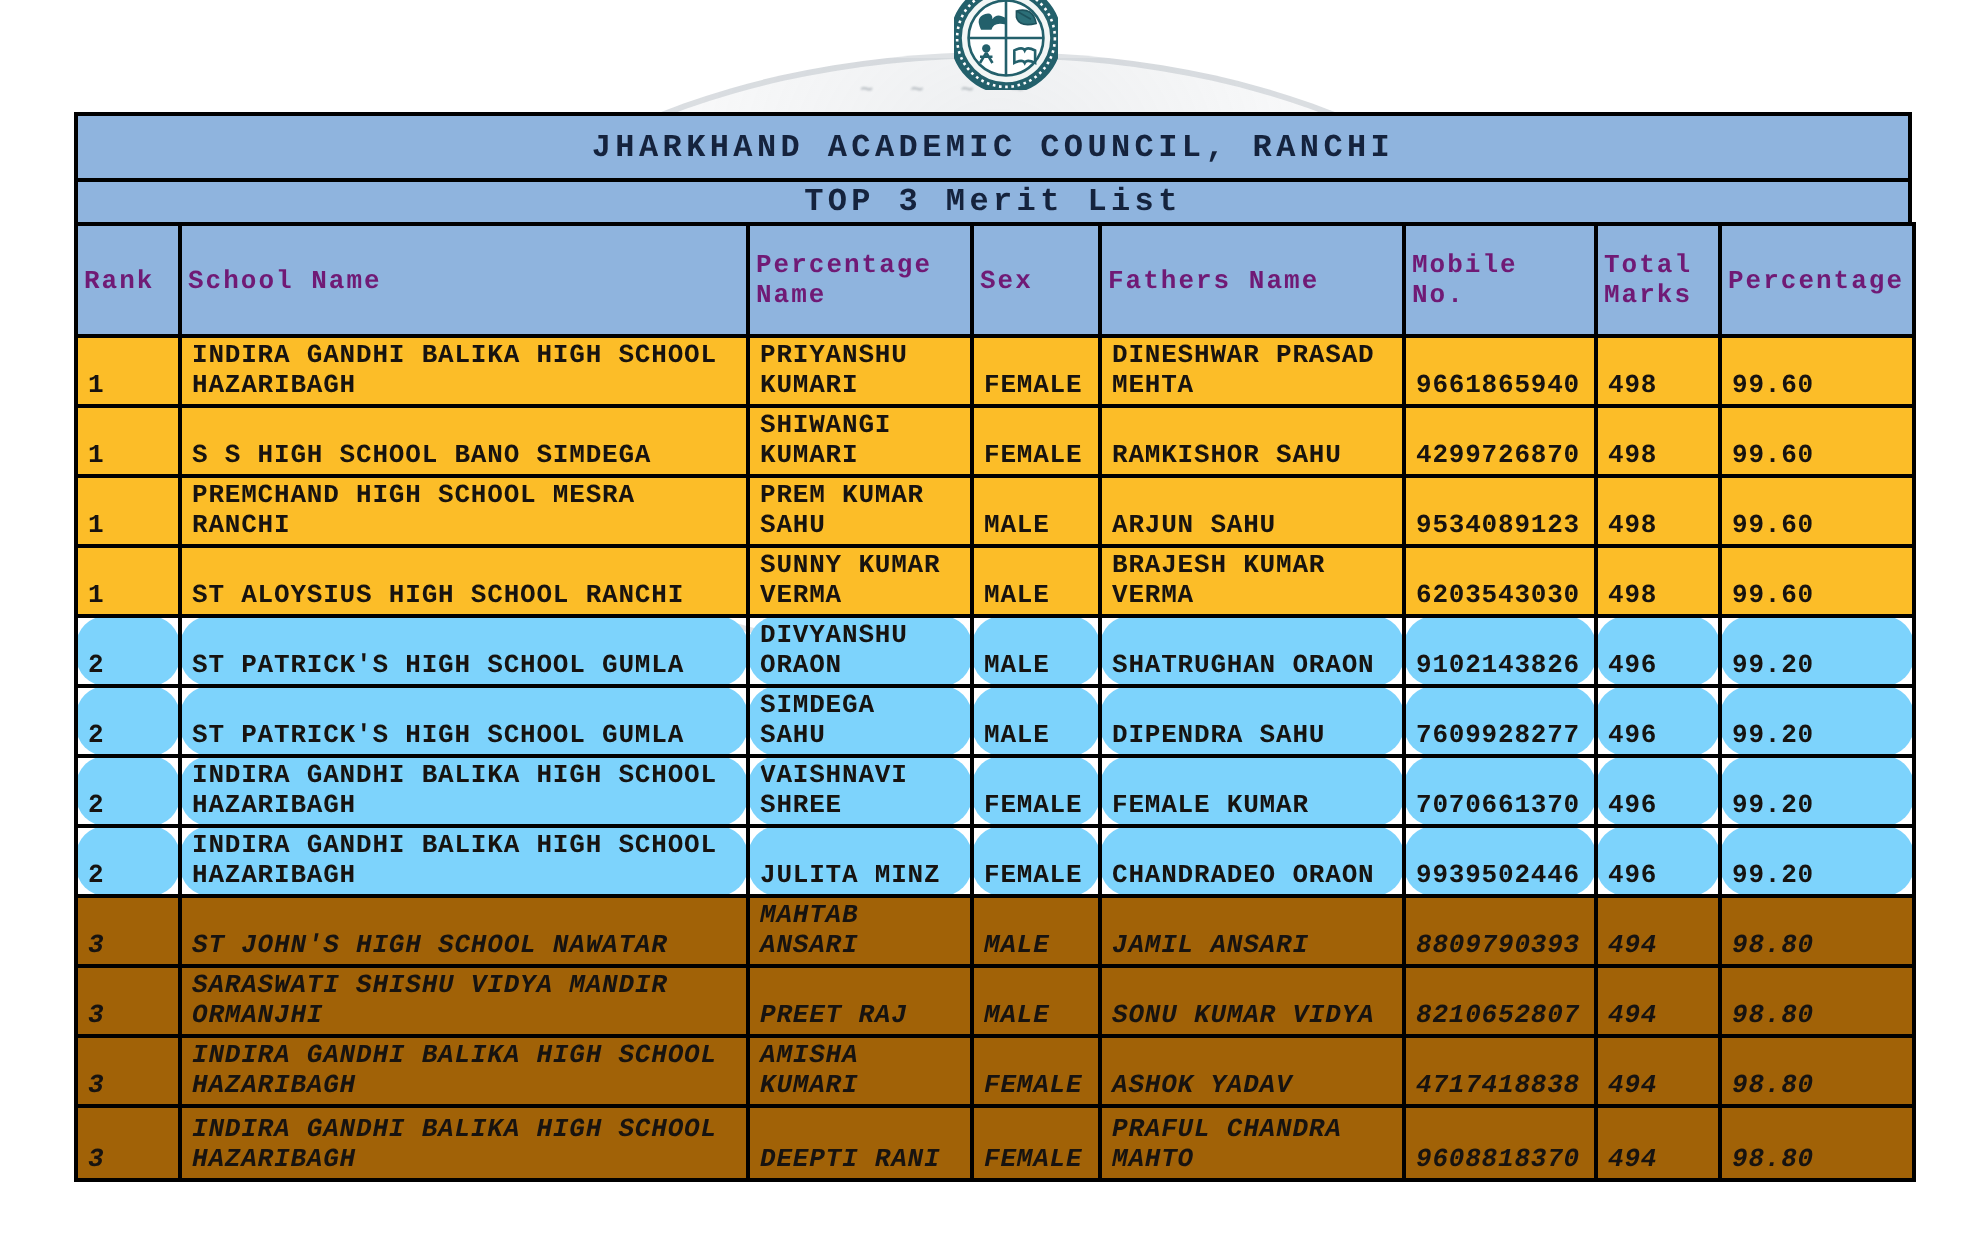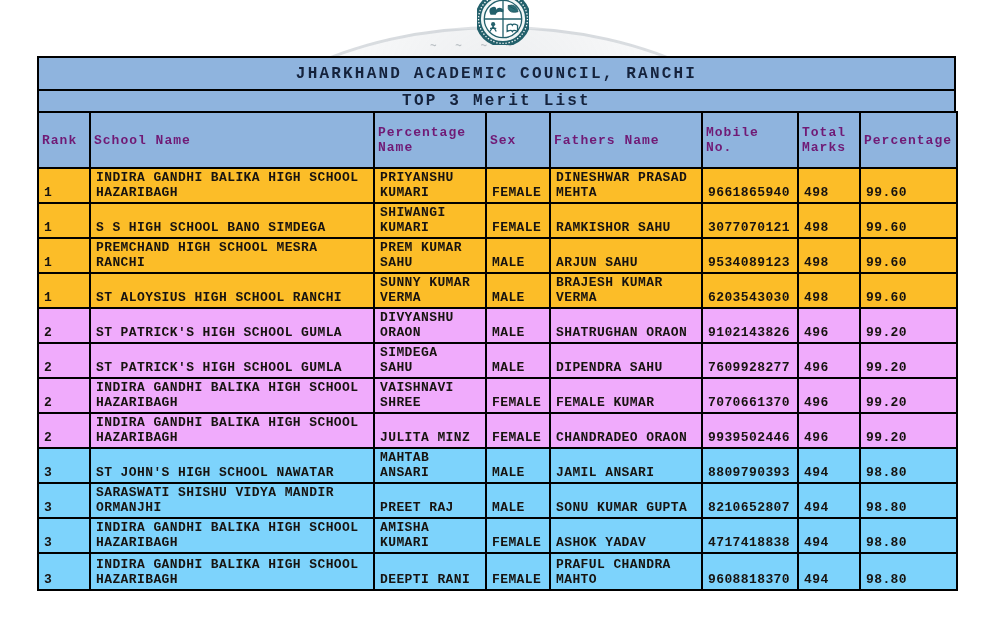--- a/index.html
+++ b/index.html
@@ -55,22 +55,22 @@
     height:56px;padding:2px 3px;
   }
   table.merit td{
     font-size:13px;letter-spacing:0.4px;line-height:15px;
     vertical-align:bottom;text-align:left;
     padding:1px 3px 2px 5px;
   }
   tr.r{height:32px;}
   tr.r-last{height:37px;}
   tr.tier-gold td{background:#fcbd28;}
-  tr.tier-gray td{background:#f0abfc;}
-  tr.tier-orange td{background:#7dd3fc;}
+  tr.tier-gray td{background:#7dd3fc;border-radius:15px;}
+  tr.tier-orange td{background:#a16207;font-style:italic;}
   col.c-rank{width:52px;} col.c-school{width:284px;} col.c-cand{width:112px;}
   col.c-sex{width:64px;} col.c-father{width:152px;} col.c-mobile{width:96px;}
   col.c-marks{width:62px;} col.c-pct{width:97px;}
 </style>
 </head>
 <body>
 
 <div class="watermark"></div>
 <div class="wm-smudge">~ ~ ~ ~</div>
 
@@ -137,21 +137,21 @@
         <td>498</td>
         <td>99.60</td>
       </tr>
       <tr class="r tier-gold">
         <td>1</td>
         <td>S S HIGH SCHOOL BANO SIMDEGA</td>
         <td>SHIWANGI
 KUMARI</td>
         <td>FEMALE</td>
         <td>RAMKISHOR SAHU</td>
-        <td>3077070121</td>
+        <td>4299726870</td>
         <td>498</td>
         <td>99.60</td>
       </tr>
       <tr class="r tier-gold">
         <td>1</td>
         <td>PREMCHAND HIGH SCHOOL MESRA
 RANCHI</td>
         <td>PREM KUMAR
 SAHU</td>
         <td>MALE</td>
@@ -227,21 +227,21 @@
         <td>8809790393</td>
         <td>494</td>
         <td>98.80</td>
       </tr>
       <tr class="r tier-orange">
         <td>3</td>
         <td>SARASWATI SHISHU VIDYA MANDIR
 ORMANJHI</td>
         <td>PREET RAJ</td>
         <td>MALE</td>
-        <td>SONU KUMAR GUPTA</td>
+        <td>SONU KUMAR VIDYA</td>
         <td>8210652807</td>
         <td>494</td>
         <td>98.80</td>
       </tr>
       <tr class="r tier-orange">
         <td>3</td>
         <td>INDIRA GANDHI BALIKA HIGH SCHOOL
 HAZARIBAGH</td>
         <td>AMISHA
 KUMARI</td>

